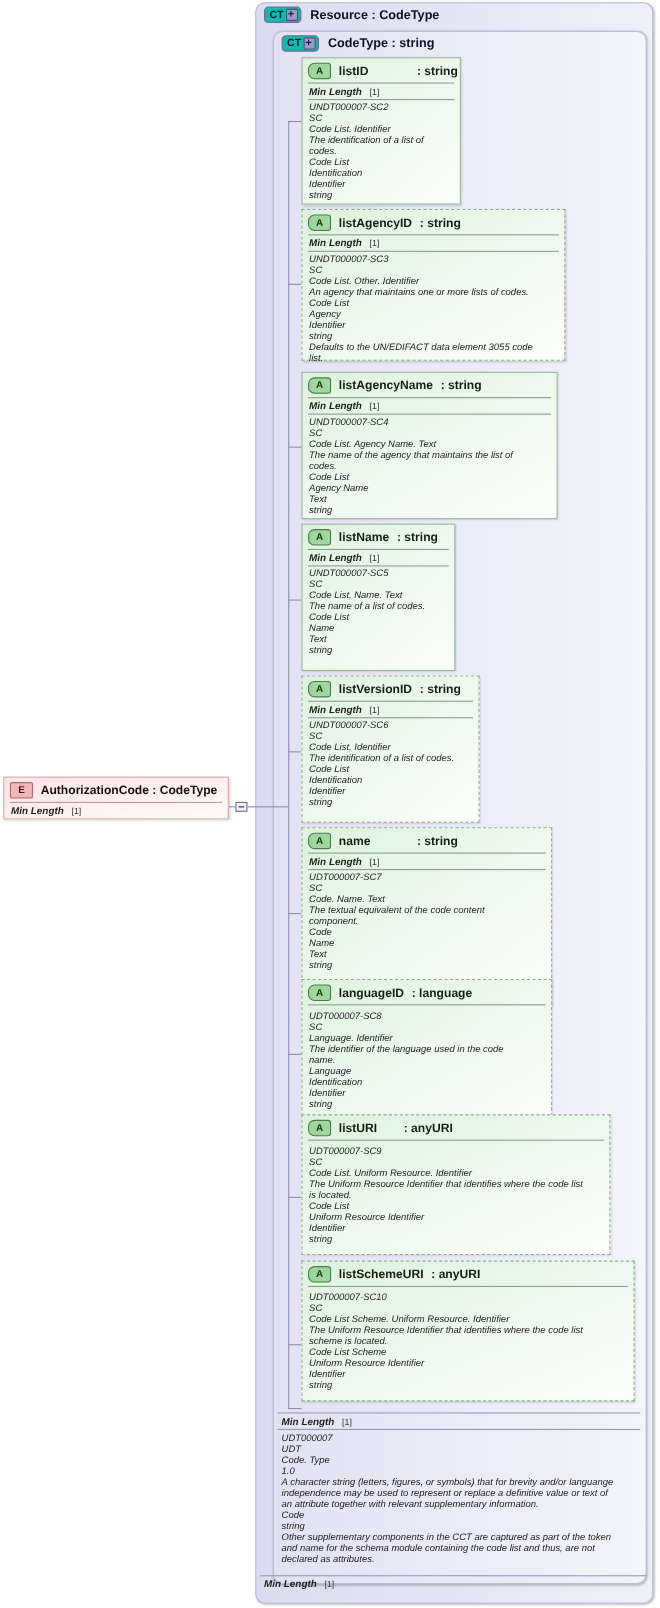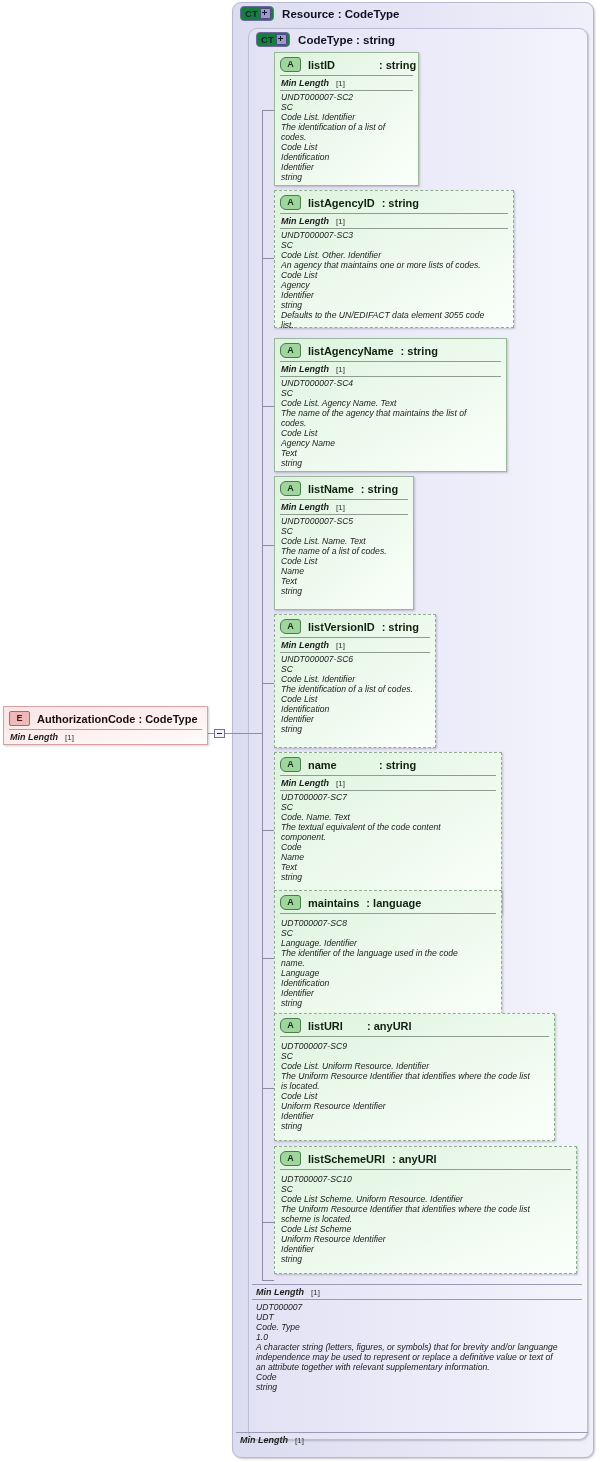--- a/index.html
+++ b/index.html
@@ -29,21 +29,21 @@
   .ct-outer{
     background-image:linear-gradient(to right,#dcdcf0 0%, #e6e6f6 55%, #f0f0fa 100%);
   }
 
   
   .ct-head{position:absolute;display:flex;align-items:center;gap:8px;}
   .ct-badge{
     display:inline-flex;align-items:center;justify-content:center;
     height:15px;padding:0 2px 0 4px;
     border:1px solid #6b6b9c;border-radius:4px;
-    background:#15803d;color:#1a1a3c;
+    background:#14b8a6;color:#1a1a3c;
     font-size:9.5px;font-weight:bold;letter-spacing:.2px;line-height:1;
     box-sizing:border-box;
   }
   .ct-badge .plus{
     display:inline-block;width:9px;height:9px;margin-left:2px;
     border:1px solid #4d4d80;background:#9a9ac8;position:relative;border-radius:1px;
   }
   .ct-badge .plus::before,.ct-badge .plus::after{
     content:"";position:absolute;background:#13132e;
   }
@@ -321,21 +321,21 @@
       <div>Code</div>
       <div>Name</div>
       <div>Text</div>
       <div>string</div>
     </div>
   </div>
 
   <div class="attr dashed" style="left:274px;top:890px;width:228px;height:140px;">
     <div class="attr-head">
       <span class="a-badge">A</span>
-      <span class="a-name">maintains</span>
+      <span class="a-name">languageID</span>
       <span class="a-type">: language</span>
     </div>
     <div class="rule"></div>
     <div class="desc" style="padding-top:4px;">
       <div>UDT000007-SC8</div>
       <div>SC</div>
       <div>Language. Identifier</div>
       <div>The identifier of the language used in the code name.</div>
       <div>Language</div>
       <div>Identification</div>
@@ -390,20 +390,21 @@
     </div>
     <div class="rule v" style="margin:0;"></div>
     <div class="desc" style="padding-top:2px;">
       <div>UDT000007</div>
       <div>UDT</div>
       <div>Code. Type</div>
       <div>1.0</div>
       <div>A character string (letters, figures, or symbols) that for brevity and/or languange independence may be used to represent or replace a definitive value or text of an attribute together with relevant supplementary information.</div>
       <div>Code</div>
       <div>string</div>
+      <div>Other supplementary components in the CCT are captured as part of the token and name for the schema module containing the code list and thus, are not declared as attributes.</div>
     </div>
   </div>
 
   <div class="detail" style="left:236px;top:1432px;width:352px;">
     <div class="rule v" style="margin:0;"></div>
     <div class="minlen">
       <span class="lbl">Min Length</span>
       <span class="card">[1]</span>
     </div>
   </div>

